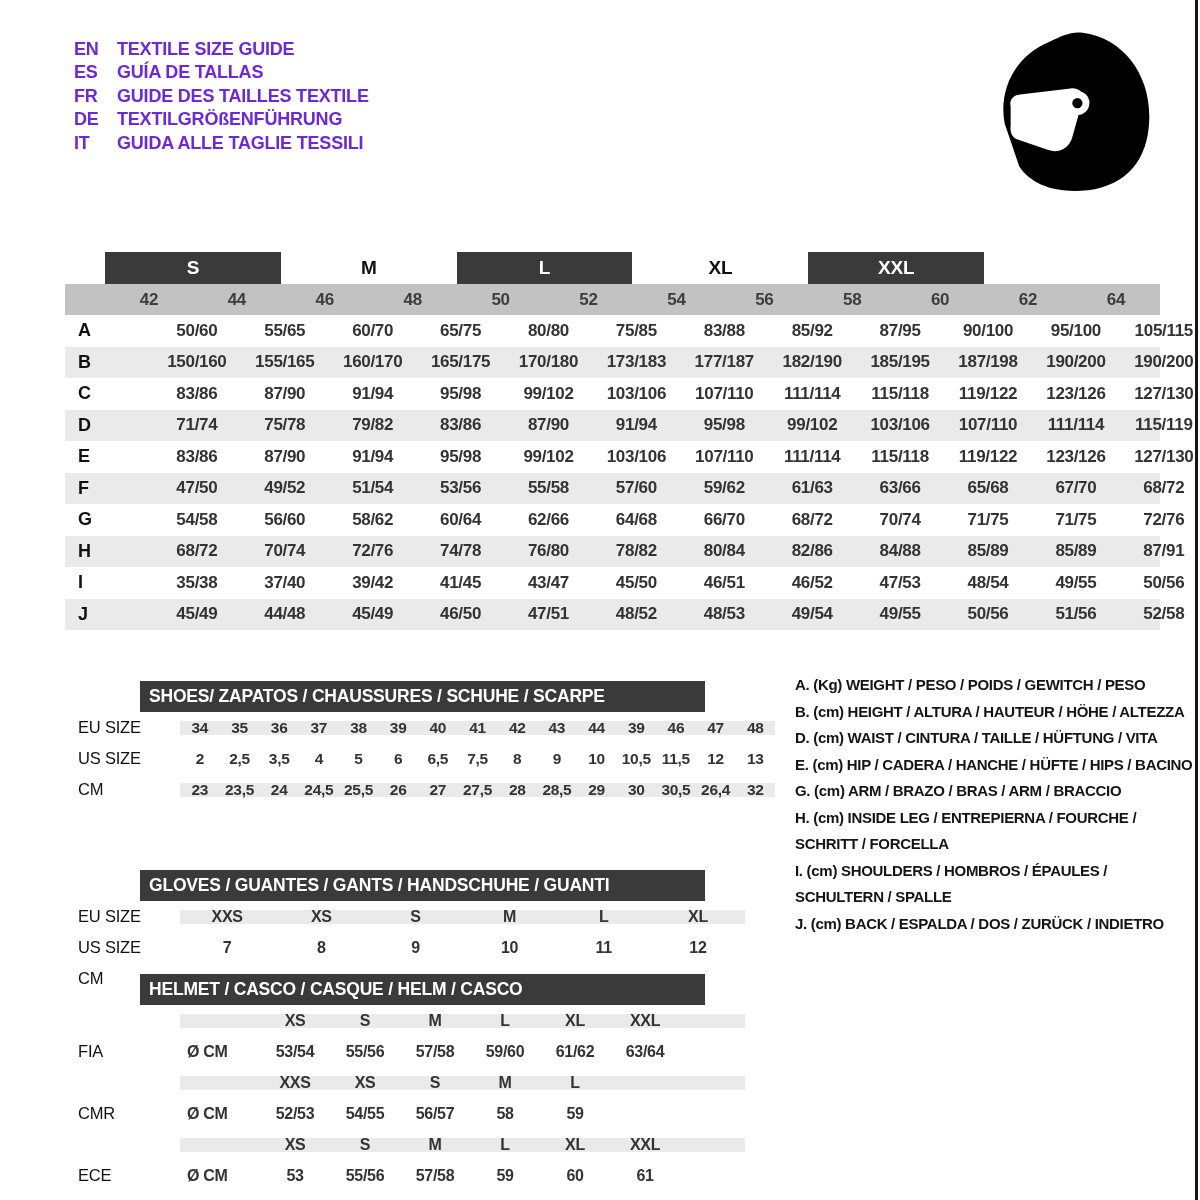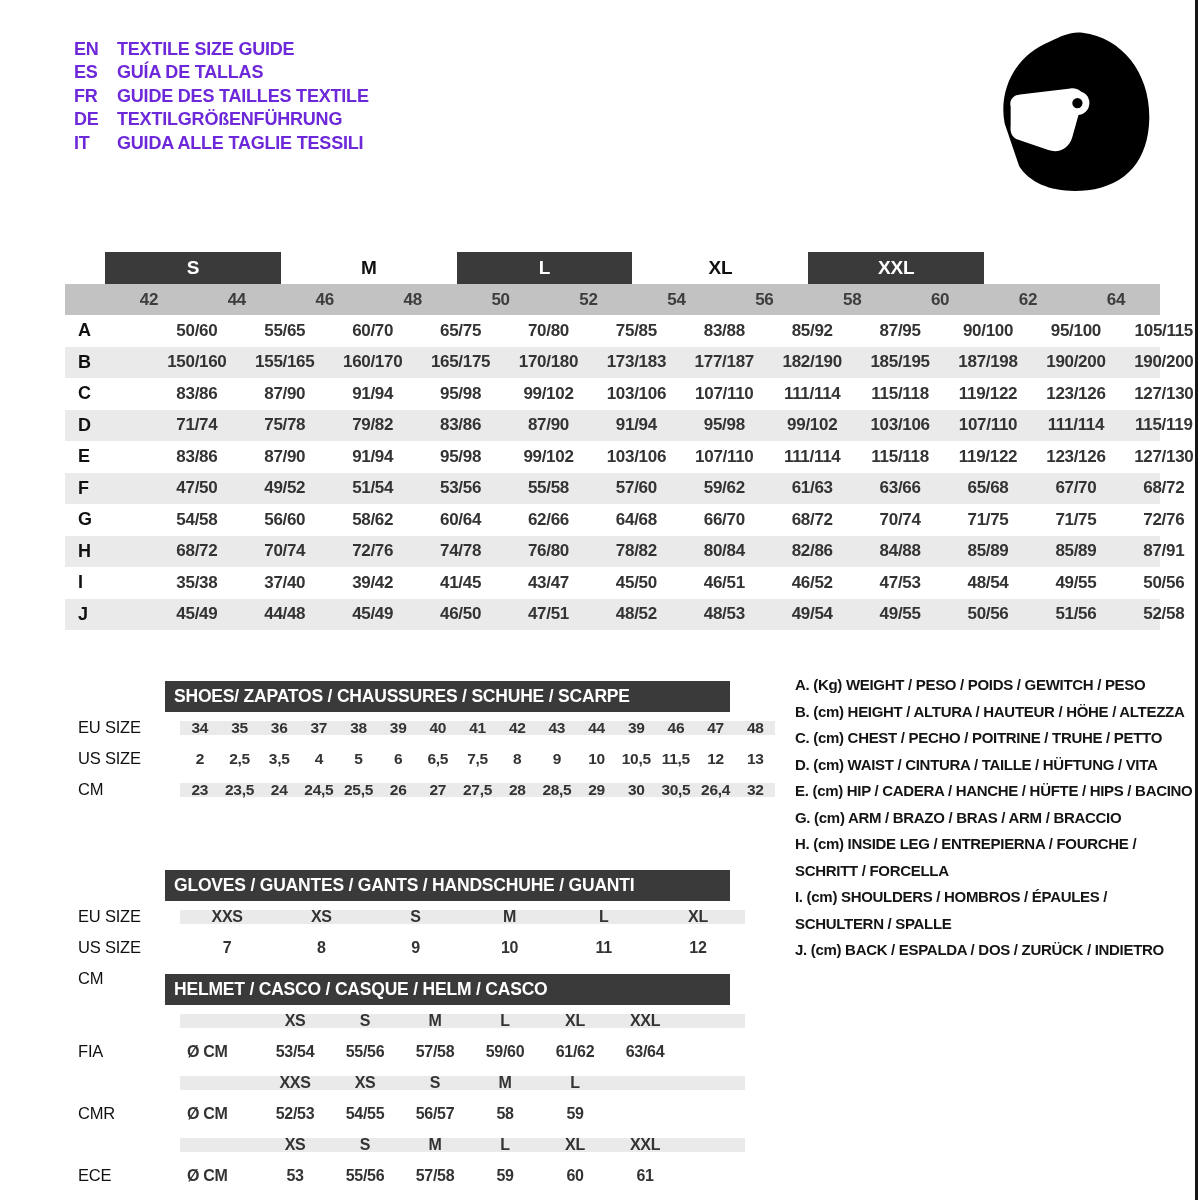--- a/index.html
+++ b/index.html
@@ -31,21 +31,21 @@
   #size-band .cell{color:#3d3d3d}
   .trow{display:flex;height:31.5px;align-items:center}
   .trow.shade{background:#eaeaea}
   .letter{text-align:left !important;padding-left:13px;font-size:18px !important;color:#101010 !important}
 
   
   .section{left:65px;width:730px}
   #shoes-section{top:681px}
   #gloves-section{top:870px}
   #helmet-section{top:974px}
-  .bar{margin-left:100px;width:565px;height:31px;background:#3a3a3a;color:#fff;display:flex;align-items:center;
+  .bar{margin-left:75px;width:565px;height:31px;background:#3a3a3a;color:#fff;display:flex;align-items:center;
        font-size:17.5px;font-weight:700;padding-left:9px;box-sizing:border-box;letter-spacing:-0.2px;white-space:nowrap}
   .srow{display:flex;height:31px;align-items:center}
   .rlabel{flex:none;width:115px;padding-left:13px;font-size:16.5px;font-weight:400;color:#101010;box-sizing:border-box;letter-spacing:-0.2px}
   .cells{display:flex;height:14px;align-items:center}
   .cells.shade{background:#eaeaea}
   .cells .cell{flex:1;text-align:center;font-size:16px;font-weight:700;color:#333;letter-spacing:-0.3px}
   .cells.w595{width:595px}
   .cells.w595 .cell{font-size:15.5px}
   .cells.w565{width:565px}
   .cells.helm{width:565px}
@@ -129,21 +129,21 @@
       <div class="cell">62</div>
       <div class="cell">64</div>
     </div>
   <div id="main-rows">
       <div class="trow">
         <div class="lcol cell letter">A</div>
         <div class="cell">50/60</div>
         <div class="cell">55/65</div>
         <div class="cell">60/70</div>
         <div class="cell">65/75</div>
-        <div class="cell">70/80</div>
+        <div class="cell">80/80</div>
         <div class="cell">75/85</div>
         <div class="cell">83/88</div>
         <div class="cell">85/92</div>
         <div class="cell">87/95</div>
         <div class="cell">90/100</div>
         <div class="cell">95/100</div>
         <div class="cell">105/115</div>
       </div>
       <div class="trow shade">
         <div class="lcol cell letter">B</div>
@@ -460,21 +460,20 @@
           <div class="cell">60</div>
           <div class="cell">61</div>
         </div>
       </div>
     </div>
 </div>
 
 <div id="legend" class="abs">
     <div class="litem">A. (Kg) WEIGHT / PESO / POIDS / GEWITCH / PESO</div>
     <div class="litem">B. (cm) HEIGHT / ALTURA / HAUTEUR / HÖHE / ALTEZZA</div>
-    <div class="litem">C. (cm) CHEST / PECHO / POITRINE / TRUHE / PETTO</div>
     <div class="litem">D. (cm) WAIST / CINTURA / TAILLE / HÜFTUNG / VITA</div>
     <div class="litem">E. (cm) HIP / CADERA / HANCHE / HÜFTE / HIPS / BACINO</div>
     <div class="litem">G. (cm) ARM / BRAZO / BRAS / ARM / BRACCIO</div>
     <div class="litem">H. (cm) INSIDE LEG / ENTREPIERNA / FOURCHE / SCHRITT / FORCELLA</div>
     <div class="litem">I. (cm) SHOULDERS / HOMBROS / ÉPAULES / SCHULTERN / SPALLE</div>
     <div class="litem">J. (cm) BACK / ESPALDA / DOS / ZURÜCK / INDIETRO</div>
   </div>
 
 <div id="edge-line" class="abs"></div>
 

